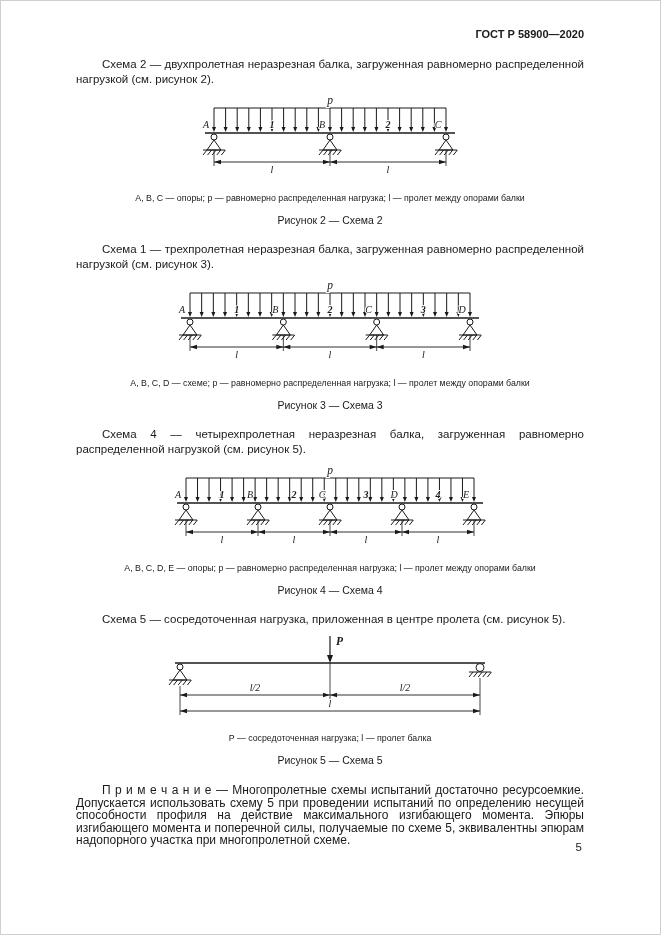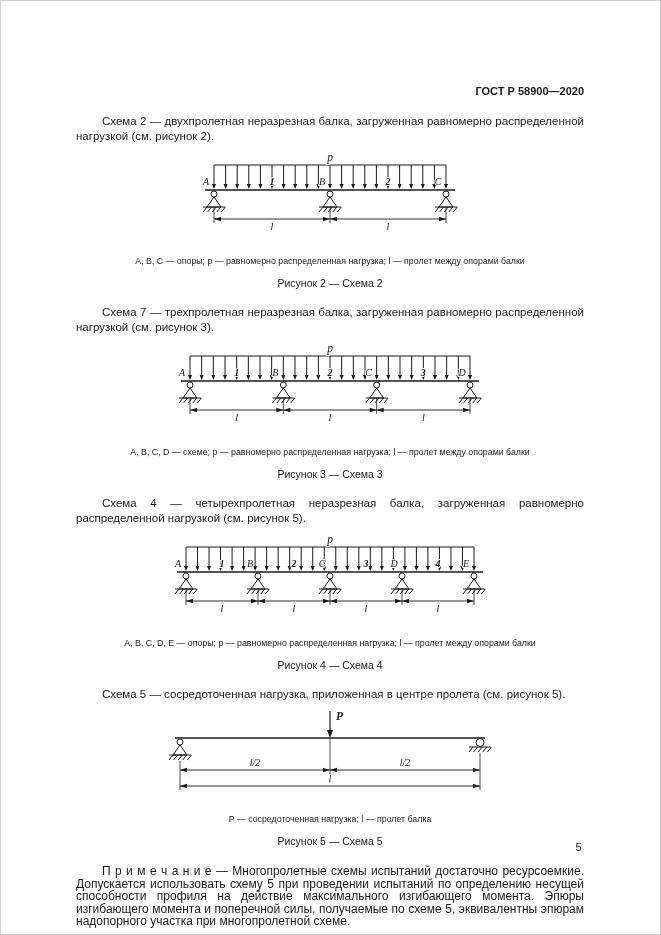--- a/index.html
+++ b/index.html
@@ -1,26 +1,26 @@
 <!DOCTYPE html>
 <html lang="ru"><head>
 <meta charset="utf-8">
 <style>
   *{box-sizing:border-box;}
   html,body{margin:0;padding:0;background:#e9e9e9;}
   .page{
     width:661px;height:935px;margin:0 auto;background:#ffffff;position:relative;overflow:hidden;
     font-family:"Liberation Sans",sans-serif;color:#1a1a1a;
-    padding:84px 76px 0 75px;border:1px solid #cfcfcf;
+    padding:27px 76px 0 75px;border:1px solid #cfcfcf;
   }
   .doc-header{font-size:11px;font-weight:bold;text-align:right;line-height:13px;}
   .body-text{font-size:11.5px;line-height:15px;text-align:justify;text-indent:26px;margin:16px 0 0 0;hyphens:auto;}
   .fig{margin:0;text-align:center;}
   .beam-svg{display:block;margin:6px auto 0 auto;}
-  .legend{font-size:8.8px;line-height:11px;margin-top:18px;text-align:center;color:#1a1a1a;}
+  .legend{font-size:8.8px;line-height:11px;margin-top:12px;text-align:center;color:#1a1a1a;}
   .caption{font-size:10.5px;line-height:12px;margin-top:10px;text-align:center;}
   .note{font-size:12px;line-height:12.5px;text-align:justify;text-indent:26px;margin:18px 0 0 0;hyphens:auto;}
   .page-number{position:absolute;right:78px;top:840px;font-size:11.5px;}
   .beam-svg text{
     font-family:"Liberation Serif",serif;font-size:10px;fill:#1a1a1a;font-style:italic;
     paint-order:stroke;stroke:#ffffff;stroke-width:2px;stroke-linejoin:round;
   }
   .beam-svg text.bold{font-weight:bold;}
   .beam-svg text.b11{font-size:11.5px;}
 </style>
@@ -133,21 +133,21 @@
           <line x1="250" y1="69" x2="366" y2="69" stroke="#1a1a1a" stroke-width="0.9"></line>
           <path d="M250 69L257 66.8L257 71.2Z" fill="#1a1a1a"></path>
           <path d="M366 69L359 66.8L359 71.2Z" fill="#1a1a1a"></path>
           <text x="308" y="80" class="" text-anchor="middle">l</text>
         </g>
       </svg>
     <div class="legend">А, В, С — опоры; р — равномерно распределенная нагрузка; l — пролет между опорами балки</div>
     <div class="caption">Рисунок 2 — Схема 2</div>
   </figure>
 
-  <p class="body-text">Схема 7 — трехпролетная неразрезная балка, загруженная равномерно распределенной нагрузкой (см. рисунок 3).</p>
+  <p class="body-text">Схема 1 — трехпролетная неразрезная балка, загруженная равномерно распределенной нагрузкой (см. рисунок 3).</p>
   <figure class="fig">
     <svg class="beam-svg" viewBox="0 0 500 88" width="500" height="88">
         <g>
           <line x1="110" y1="15" x2="390" y2="15" stroke="#1a1a1a" stroke-width="1"></line>
           <line x1="110" y1="15" x2="110" y2="37" stroke="#1a1a1a" stroke-width="1"></line>
           <path d="M108 34L110 39L112 34Z" fill="#1a1a1a"></path>
           <line x1="121.66666666666667" y1="15" x2="121.66666666666667" y2="37" stroke="#1a1a1a" stroke-width="1"></line>
           <path d="M119.66666666666667 34L121.66666666666667 39L123.66666666666667 34Z" fill="#1a1a1a"></path>
           <line x1="133.33333333333334" y1="15" x2="133.33333333333334" y2="37" stroke="#1a1a1a" stroke-width="1"></line>
           <path d="M131.33333333333334 34L133.33333333333334 39L135.33333333333334 34Z" fill="#1a1a1a"></path>

